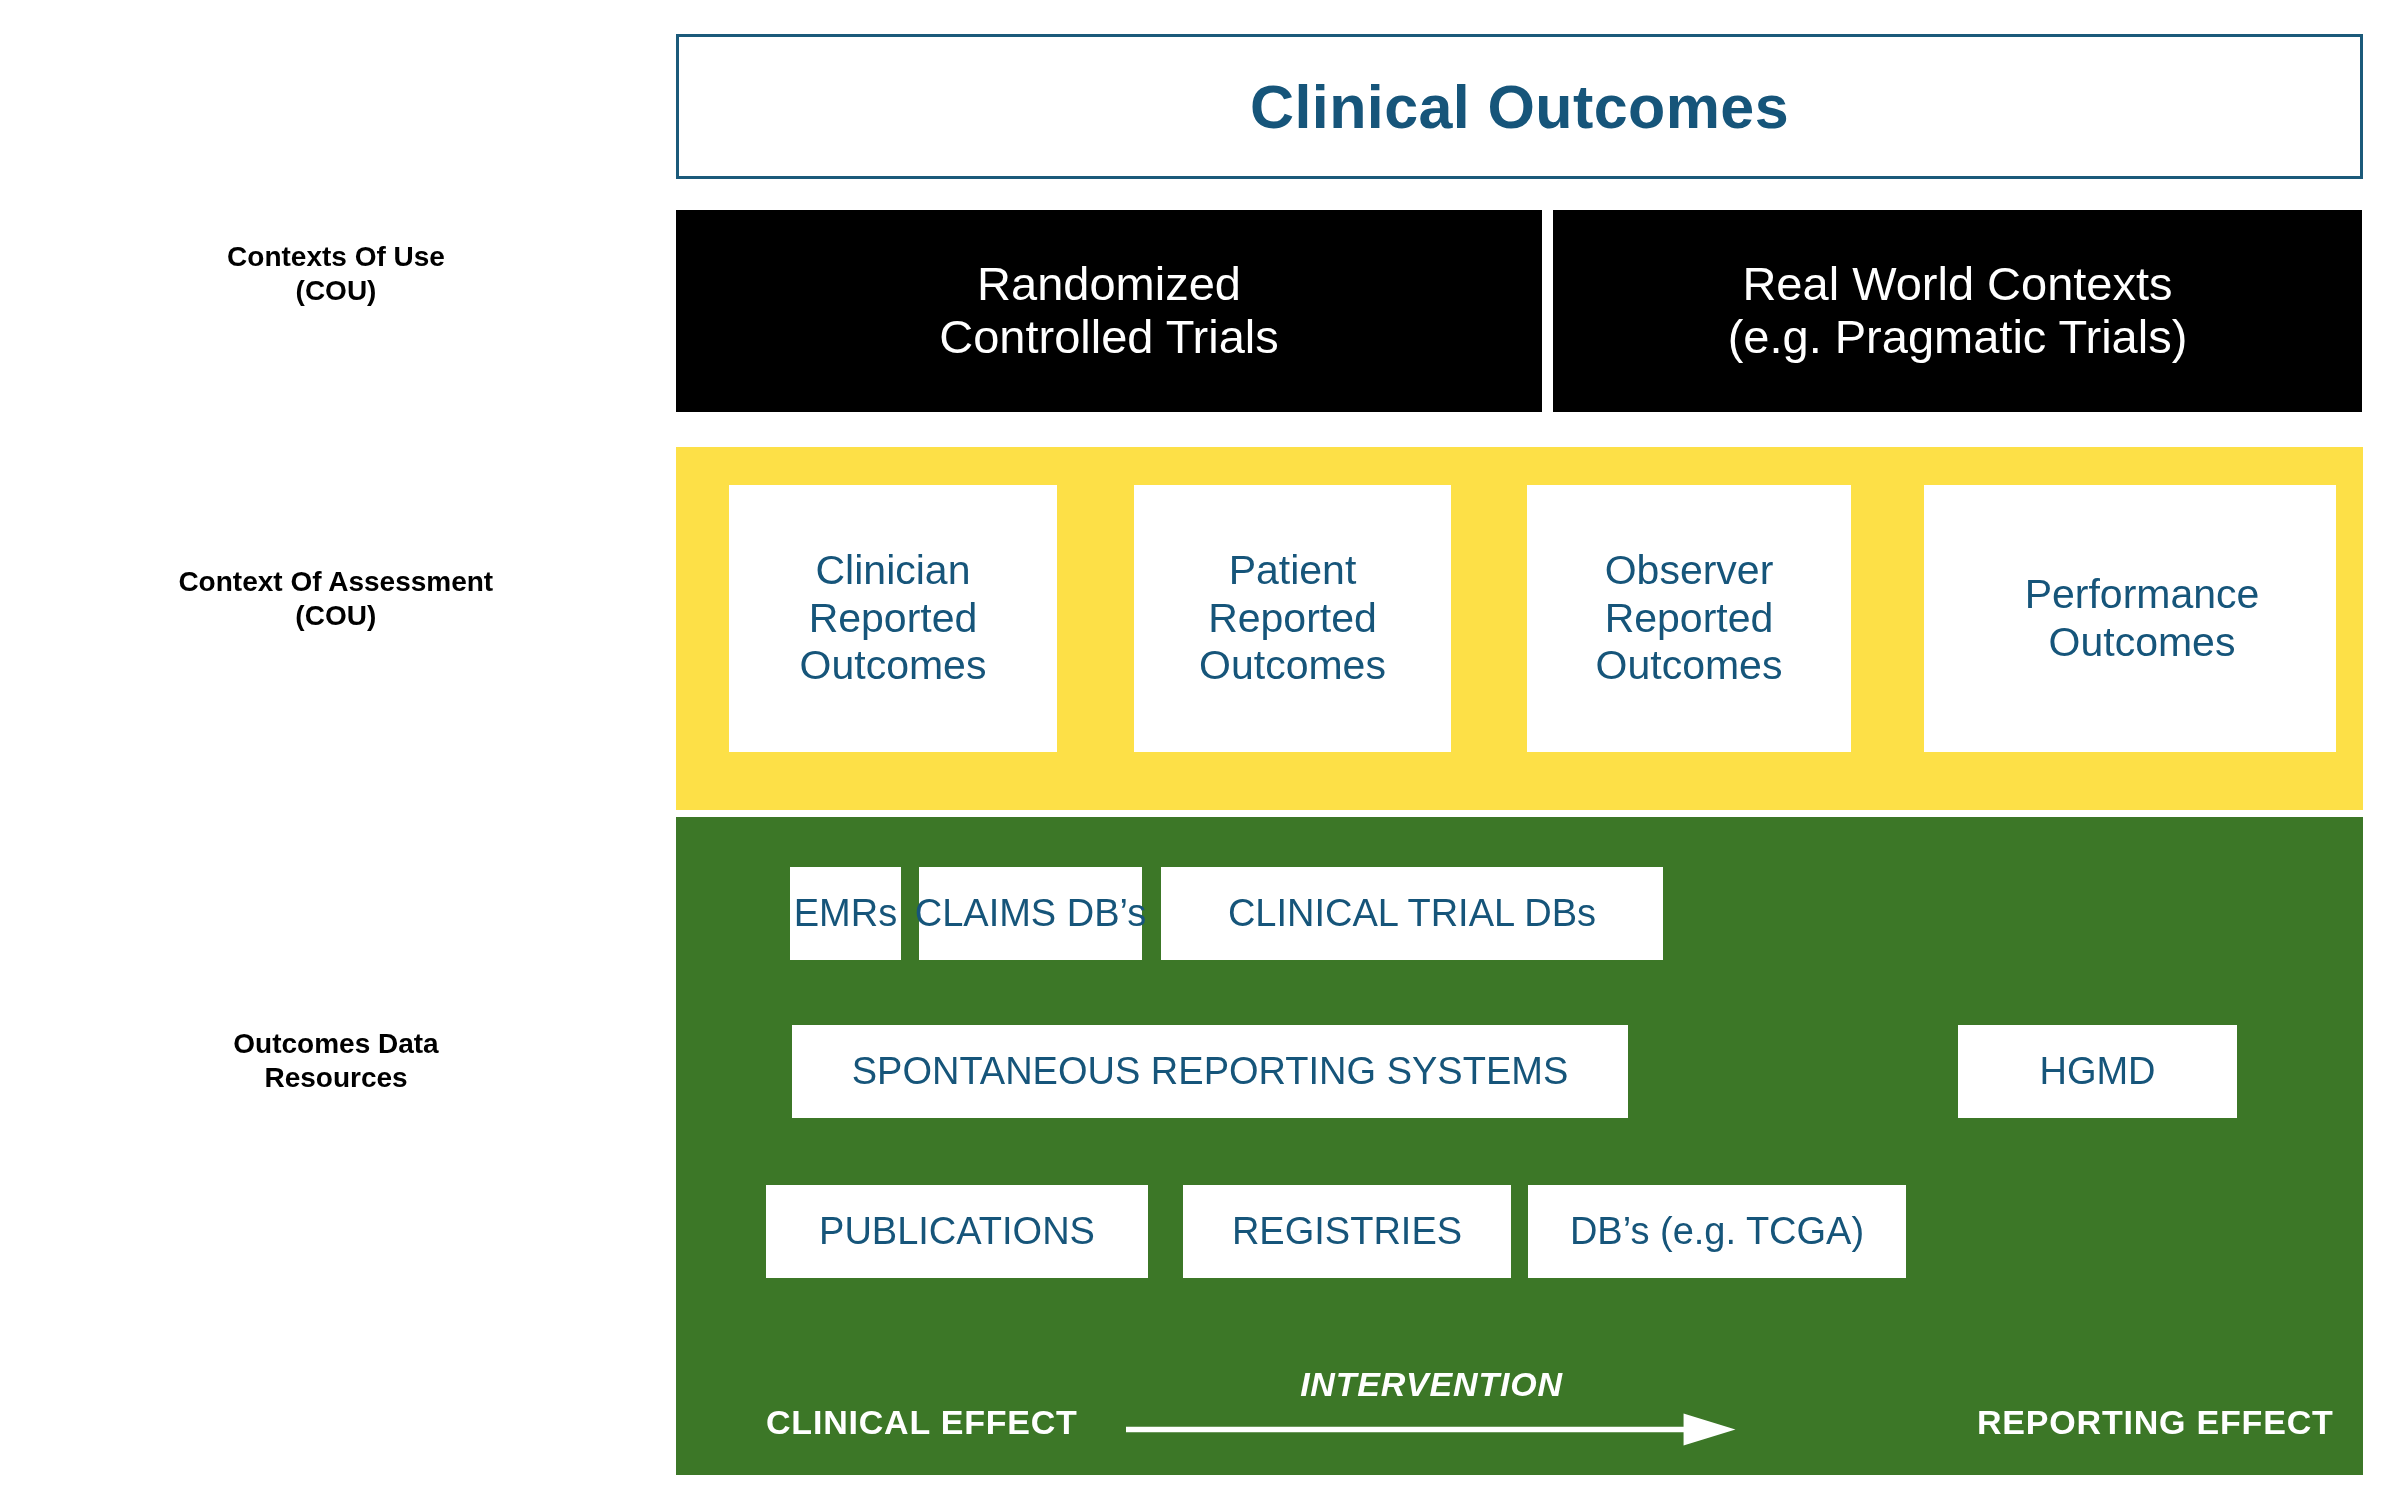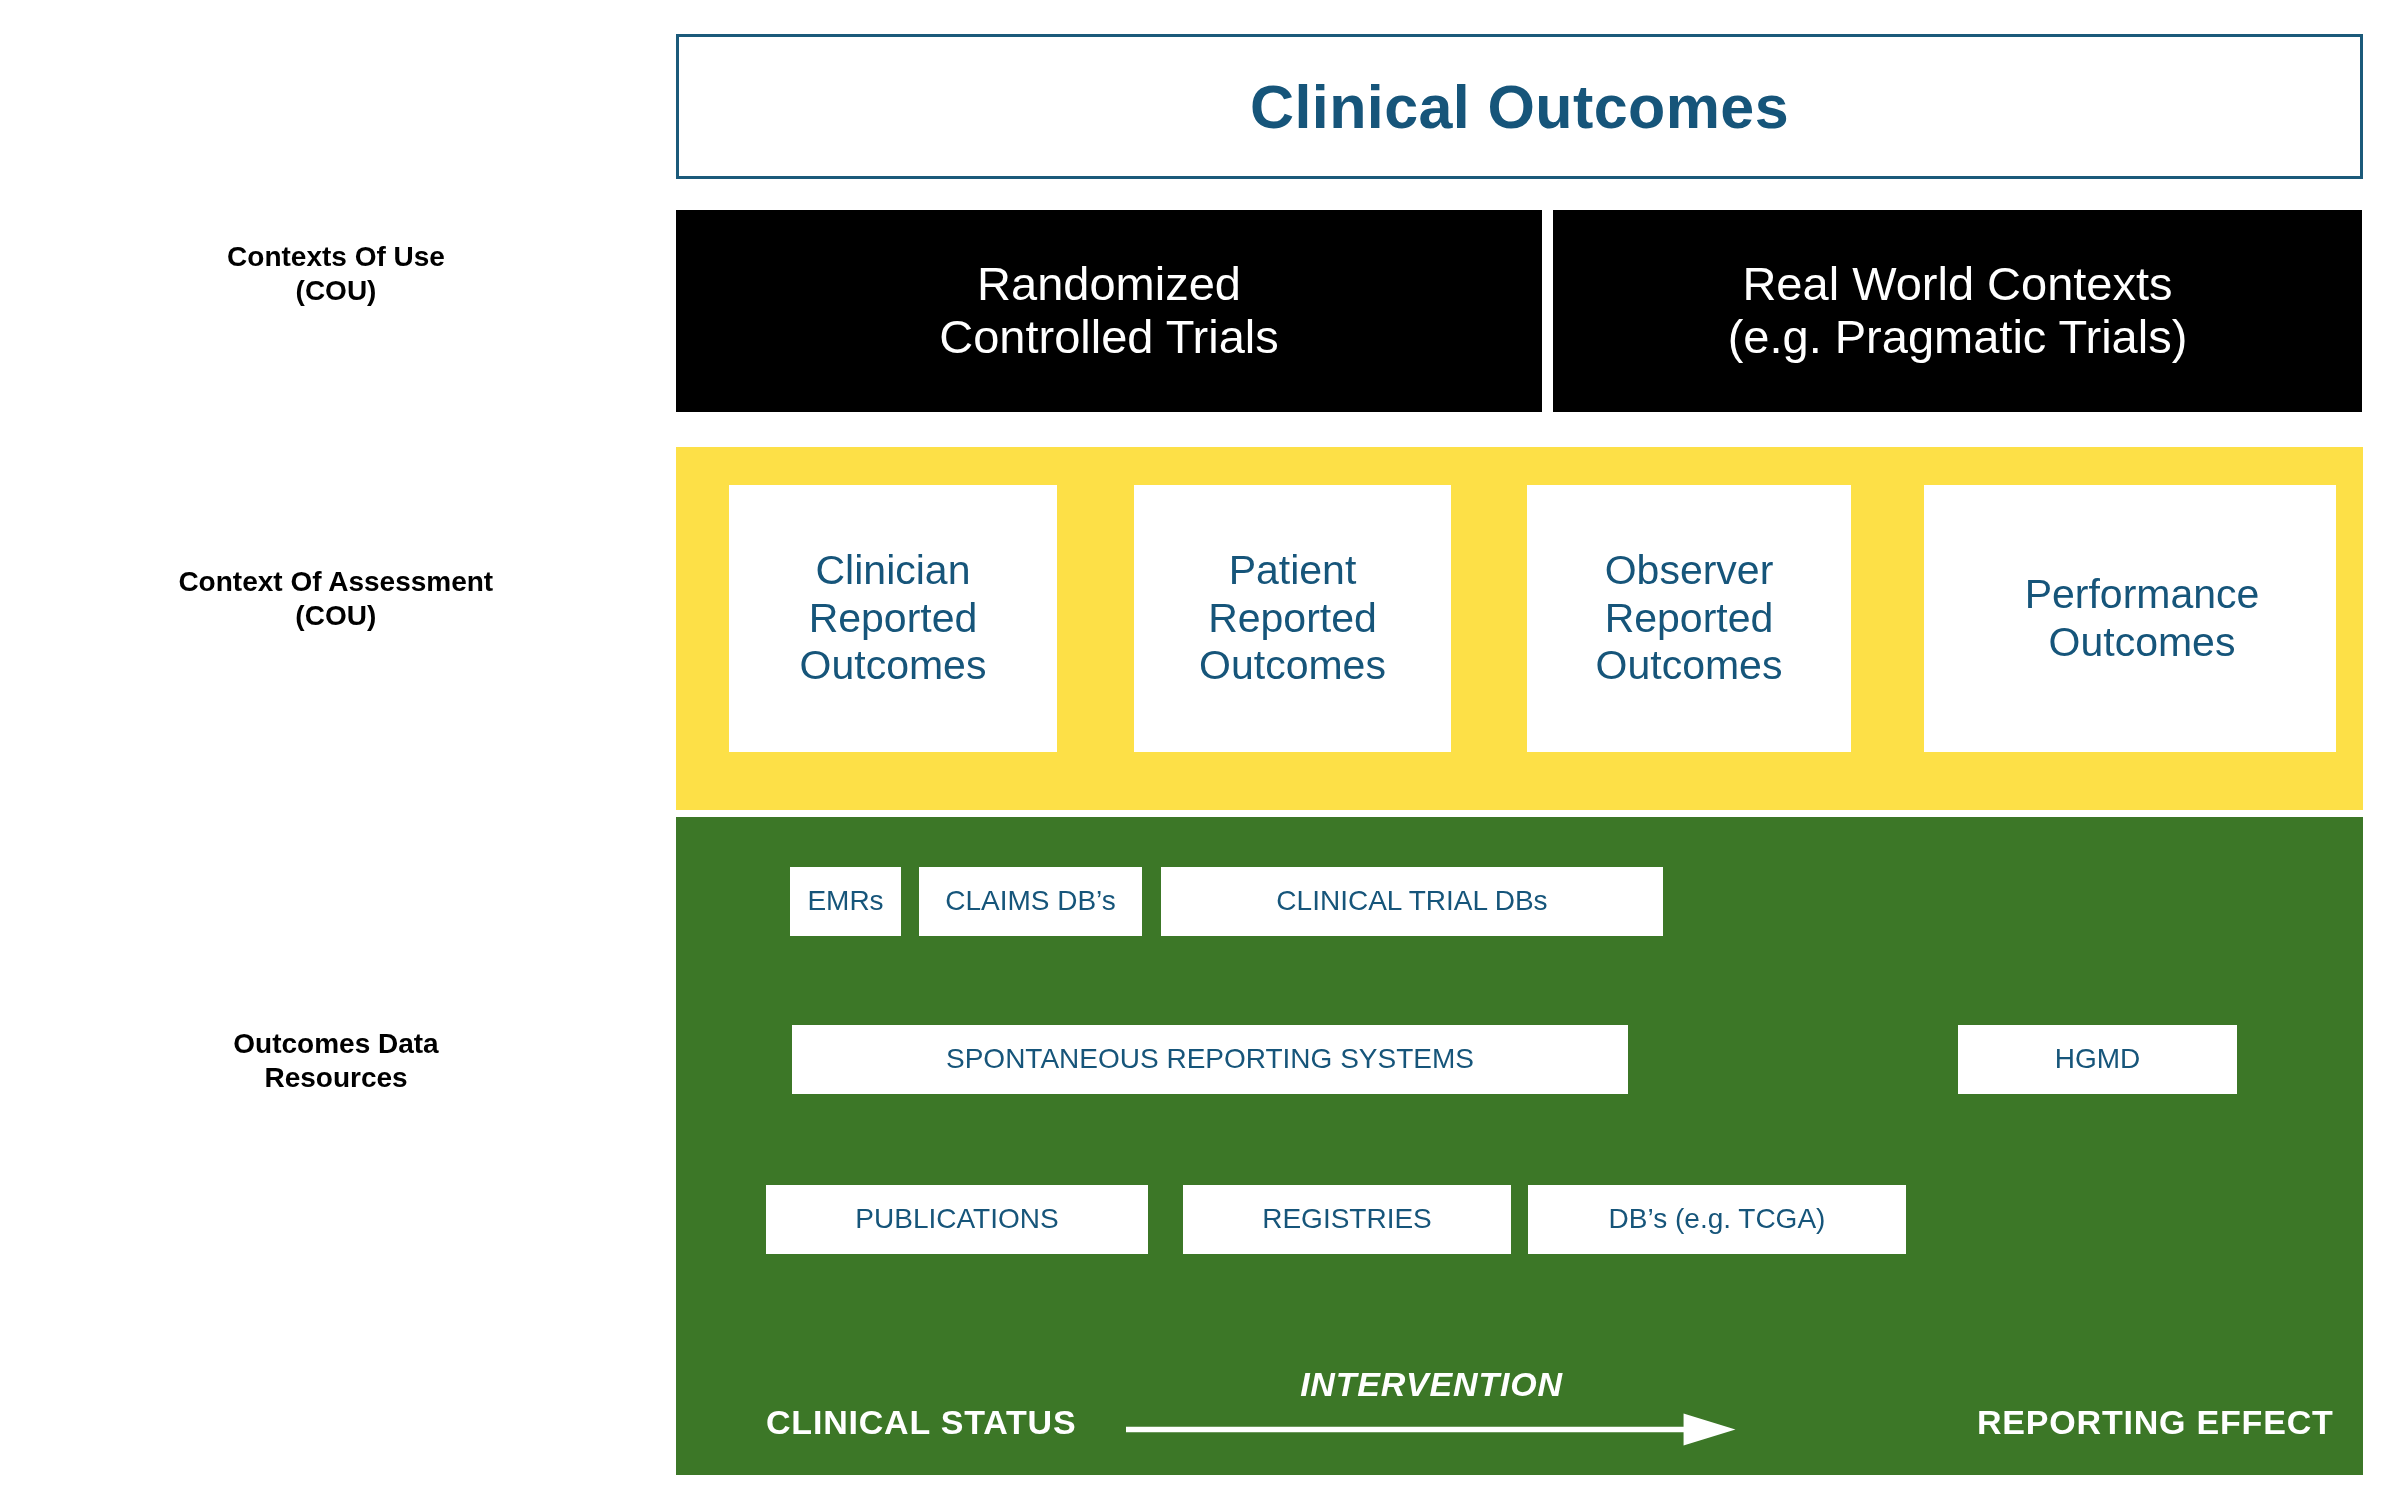--- a/index.html
+++ b/index.html
@@ -83,26 +83,26 @@
 
   
   .odr-panel{
     position:absolute;
     left:676px; top:817px; width:1687px; height:658px;
     background:#3c7727;
     box-sizing:border-box;
   }
   .odr-box{
     position:absolute;
-    height:69px;
+    height:93px;
     background:#ffffff;
     display:flex;align-items:center;justify-content:center;
     text-align:center;
     color:#16557a;
-    font-size:28px;
+    font-size:38px;
     line-height:1.1;
     box-sizing:border-box;
     white-space:nowrap;
   }
   
   #odr-r1-0{ left:114px;  top:50px;  width:111px; }
   #odr-r1-1{ left:243px;  top:50px;  width:223px; }
   #odr-r1-2{ left:485px;  top:50px;  width:502px; }
   
   #odr-r2-0{ left:116px;  top:208px; width:836px; }
@@ -194,21 +194,21 @@
     <div class="odr-box" id="odr-r1-2">CLINICAL TRIAL DBs</div>
 
     <div class="odr-box" id="odr-r2-0">SPONTANEOUS REPORTING SYSTEMS</div>
     <div class="odr-box" id="odr-r2-1">HGMD</div>
 
     <div class="odr-box" id="odr-r3-0">PUBLICATIONS</div>
     <div class="odr-box" id="odr-r3-1">REGISTRIES</div>
     <div class="odr-box" id="odr-r3-2">DB’s (e.g. TCGA)</div>
 
     <div class="arrow-strip">
-      <span class="arrow-label" id="arrow-start">CLINICAL STATUS</span>
+      <span class="arrow-label" id="arrow-start">CLINICAL EFFECT</span>
 
       <div class="arrow-mid">
         <span class="mid-text">INTERVENTION</span>
         <svg viewBox="0 0 800 46" preserveAspectRatio="none">
           <line x1="0" y1="23" x2="735" y2="23" stroke="#ffffff" stroke-width="7"></line>
           <polygon points="730,2 798,23 730,44" fill="#ffffff"></polygon>
         </svg>
       </div>
 
       <span class="arrow-label" id="arrow-end">REPORTING EFFECT</span>

